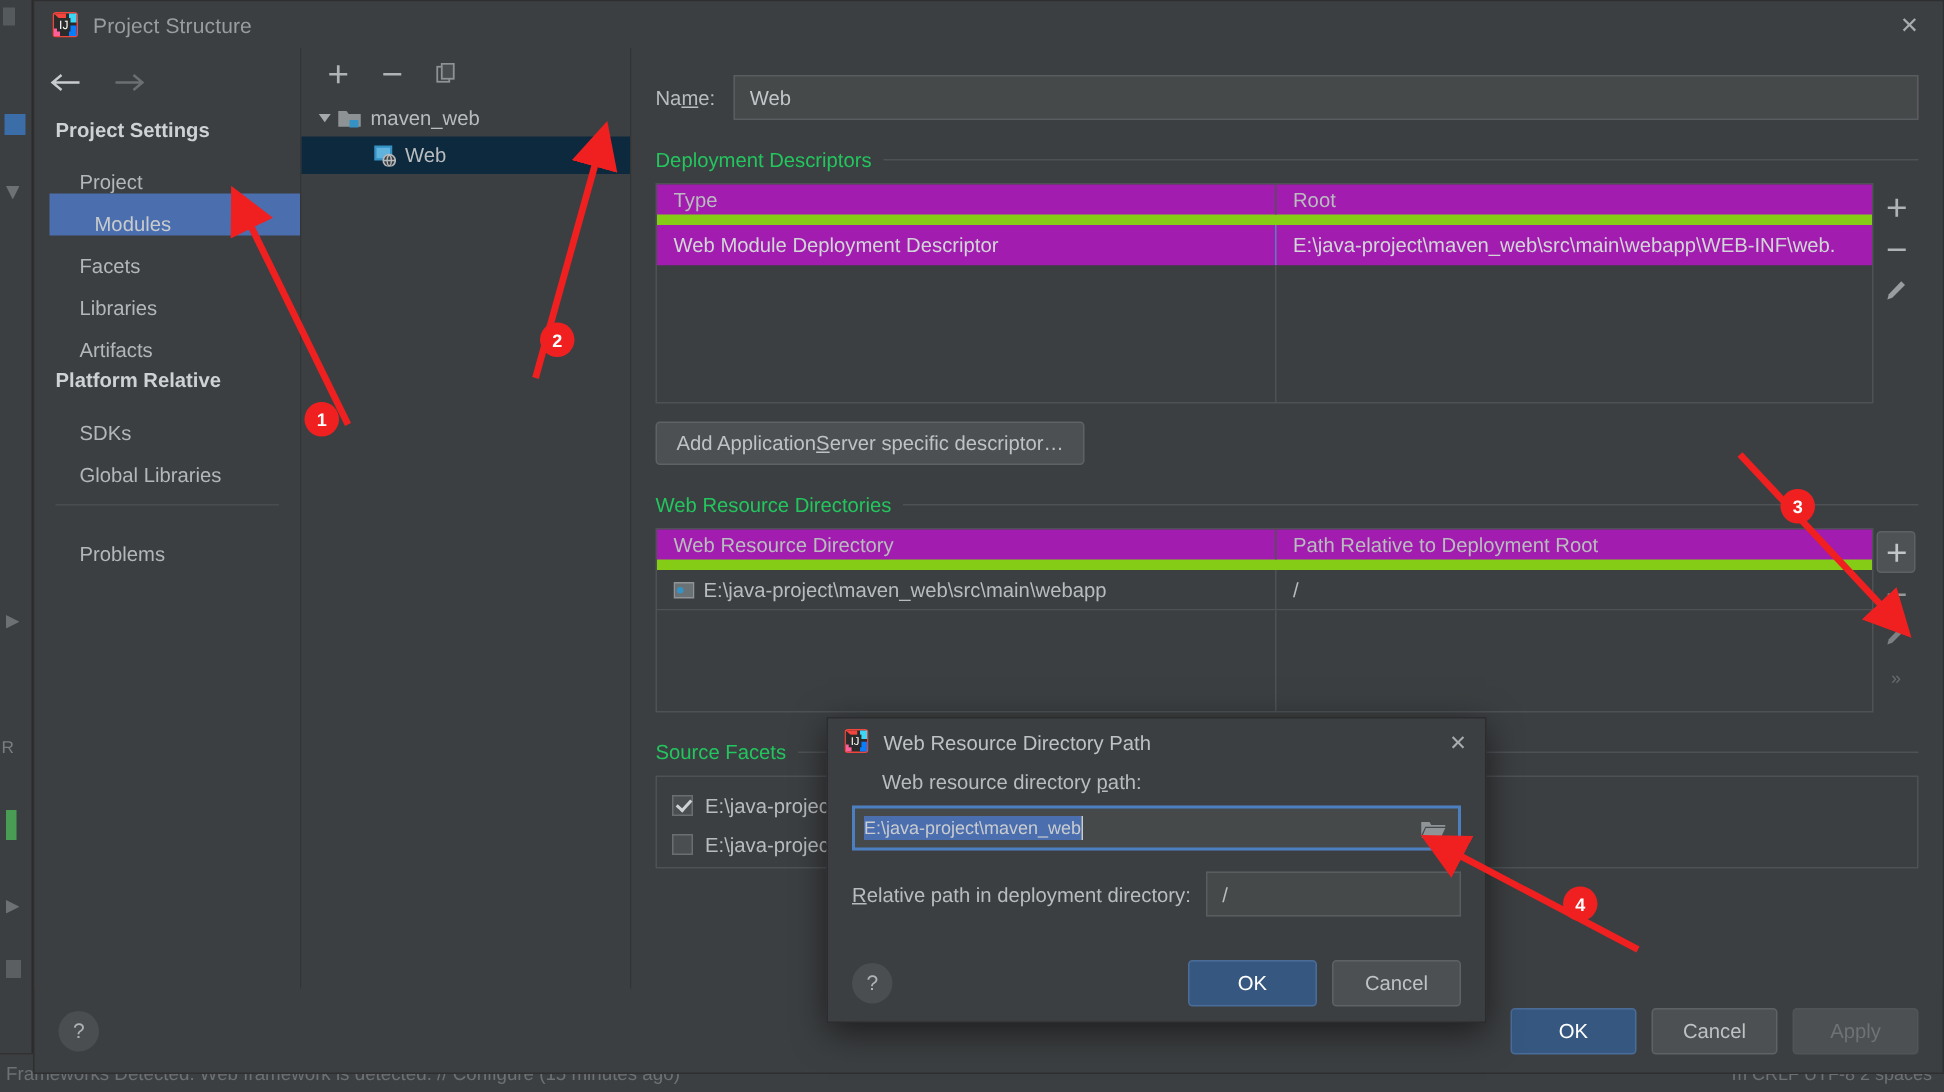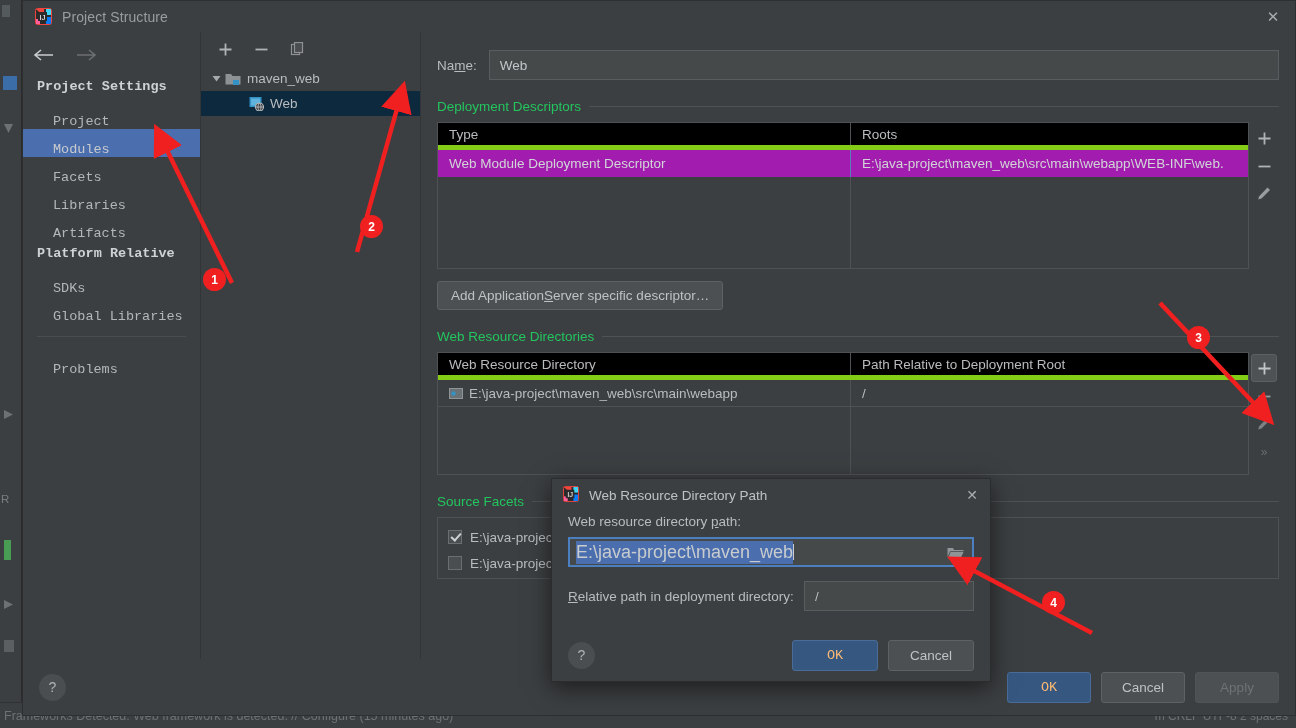--- a/index.html
+++ b/index.html
@@ -47,35 +47,35 @@
     position: absolute; right: 0; top: 0; width: 44px; height: 31px;
     display: flex; align-items: center; justify-content: center;
     color: #a9acae; font-size: 15px;
   }
   .dlg-body { flex: 1 1 auto; display: flex; min-height: 0; }
 
   
   .sidebar {
     width: 178px; flex: 0 0 178px; background: #3c3f41;
     border-right: 1px solid #323436;
-    display: flex; flex-direction: column; padding-top: 4px; font-family: Liberation Mono, monospace;
+    display: flex; flex-direction: column; padding-top: 4px;
   }
   .nav-arrows { height: 38px; display: flex; align-items: center; padding-left: 7px; gap: 18px;}
   .arrow { width: 26px; height: 22px; display:flex; align-items:center; justify-content:center; font-size: 19px; line-height: 1;}
   .arrow.back { color: #c9ccce; }
   .arrow.fwd { color: #6c6f71; }
   .nav-section {
     font-weight: bold; color: #cfd2d4; font-size: 13.5px;
     padding: 5px 0 7px 14px;
   }
   .nav-item {
     height: 28px; display: flex; align-items: flex-end;
     padding-left: 30px; color: #b4b7b9; font-size: 13.5px;
   }
-  .nav-item.selected { background: #4b6eaf; color: #c8cbcd; }
+  .nav-item.selected { background: #4b6eaf; color: #c8cbcd; margin-left: 10px; }
   .nav-sep { height:1px; background:#4a4d4f; margin: 12px 14px 12px 14px; }
 
   
   .treepane {
     width: 220px; flex: 0 0 220px; background: #3c3f41;
     border-right: 1px solid #323436; display: flex; flex-direction: column;
   }
   .tree-toolbar { height: 34px; display: flex; align-items: center; gap: 16px; padding-left: 14px; }
   .tb-btn { width: 20px; height: 20px; display: flex; align-items: center; justify-content: center; }
   .tree-rows { flex: 1 1 auto; }
@@ -91,38 +91,38 @@
   .name-label { font-size: 13.5px; color: #b9bcbe; }
   .name-input {
     flex: 1 1 auto; height: 30px; background: #45494a; border: 1px solid #5a5d5f;
     color: #c3c6c8; font-size: 13.5px; display:flex; align-items:center; padding: 0 10px;
   }
   .grouplabel { display: flex; align-items: center; gap: 8px; margin-top: 19px; color: #22c55e; font-size: 13.5px;}
   .grouplabel .rule { flex: 1 1 auto; height: 1px; background: #4e5254; }
 
   .table-wrap { display: flex; margin-top: 8px; }
   .tbl { flex: 1 1 auto; border: 1px solid #4e5254; background: #3c3f41; min-width: 0;}
-  .tbl-head { display: flex; height: 27px; background: #000000; border-bottom: 5px solid #84cc16;}
+  .tbl-head { display: flex; height: 27px; background: #a21caf; border-bottom: 7px solid #84cc16;}
   .tbl-head .th { font-size: 13.5px; color: #b9bcbe; display: flex; align-items: center; padding-left: 11px; }
   .tbl-row { display: flex; height: 27px; font-size: 13.5px; color: #b9bcbe; }
   .tbl-row.selected { background: #a21caf; color: #d2d5d7; }
   .tbl-row .td { display: flex; align-items: center; padding-left: 11px; overflow: hidden; white-space: nowrap; }
   .vdiv { width: 1px; background: #4e5254; }
   .tbl-blank { background: #3c3f41; }
   .side-tools { width: 30px; flex: 0 0 30px; display: flex; flex-direction: column; align-items: center; padding-top: 2px; }
   .st-btn { width: 26px; height: 28px; display: flex; align-items: center; justify-content: center; color: #9a9d9f; }
   .st-btn.hl { background:#4e5254; border:1px solid #5e6163; border-radius:3px; }
   .st-btn.dim { color: #6a6d6f; }
 
   .btn {
     background: #4c5052; border: 1px solid #5e6264; border-radius: 3px;
     color: #bfc2c4; font-size: 13.5px; height: 29px; padding: 0 13px;
     display: inline-flex; align-items: center;
   }
-  .btn.primary { background: #365880; border-color: #4a6c99; color: #fdba74; font-family: Liberation Mono, monospace; }
+  .btn.primary { background: #365880; border-color: #4a6c99; color: #ffffff; }
   .btn.disabled { color: #6f7274; border-color: #505456; }
   .u { text-decoration: underline; }
 
   .addsrv { margin-top: 12px; }
 
   .srcrow { display:flex; align-items:center; height: 26px; font-size: 13.5px; color:#b9bcbe; padding-left: 10px; gap: 8px;}
   .cb { width: 14px; height: 14px; border: 1px solid #6b6e70; background: #4a4e50; position: relative; flex:0 0 14px;}
   .cb.checked::after {
     content: ""; position: absolute; left: 4px; top: 0px; width: 4px; height: 8px;
     border: solid #cfd2d4; border-width: 0 2px 2px 0; transform: rotate(42deg);
@@ -144,27 +144,27 @@
   .modal {
     position: absolute; left: 551px; top: 478px; width: 440px; height: 204px;
     background: #3c3f41; border: 1px solid #2a2c2e;
     box-shadow: 0 6px 22px rgba(0,0,0,.55);
     display: flex; flex-direction: column;
   }
   .modal-title { height: 33px; display: flex; align-items: center; padding-left: 11px; position: relative; }
   .modal-title .t { color: #bfc2c4; font-size: 13.5px; margin-left: 10px;}
   .modal-close { position: absolute; right: 10px; top: 8px; color: #a9acae; font-size: 14px; width:16px; height:16px; display:flex; align-items:center; justify-content:center;}
   .modal-body { padding: 2px 16px 0 16px; }
-  .mlabel { font-size: 13.5px; color: #b9bcbe; }
+  .mlabel { font-size: 13.5px; color: #b9bcbe; margin-left: 20px; }
   .path-field {
     margin-top: 8px; height: 30px; background: #45494a;
     border: 2px solid #4b7fc0; display: flex; align-items: center;
     padding: 0 4px 0 6px; position: relative;
   }
-  .path-val { background: #4b6eaf; color: #c9ccce; font-size: 18px; padding: 1px 0; }
+  .path-val { background: #4b6eaf; color: #c9ccce; font-size: 12px; padding: 1px 0; }
   .caret { width: 1px; height: 16px; background: #c9ccce; margin-left: 0px;}
   .browse-icon { position: absolute; right: 8px; top: 6px; width: 17px; height: 15px;}
   .mrow2 { display: flex; align-items: center; margin-top: 14px; gap: 10px; justify-content: space-between; }
   .mrow2 .lbl { font-size: 13.5px; color: #b9bcbe; flex: 0 0 auto;}
   .mini-input {
     flex: 1 1 auto; height: 30px; background: #45494a; border: 1px solid #5a5d5f;
     color: #b9bcbe; font-size: 13.5px; display: flex; align-items: center; padding-left: 10px;
   }
   .modal-footer { margin-top: auto; height: 52px; display: flex; align-items: center; padding: 0 16px; position: relative; }
   .modal-footer .footer-right { right: 16px; }
@@ -330,21 +330,21 @@
         <div class="grouplabel">
           <span>Deployment Descriptors</span>
           <span class="rule"></span>
         </div>
 
         <div class="table-wrap">
           <div class="tbl" style="height:147px; display:flex; flex-direction:column;">
             <div class="tbl-head">
               <span class="th" style="width:412px; flex:0 0 412px;">Type</span>
               <span class="vdiv"></span>
-              <span class="th" style="flex:1 1 auto;">Roots</span>
+              <span class="th" style="flex:1 1 auto;">Root</span>
             </div>
             <div class="tbl-row selected">
               <span class="td" style="width:412px; flex:0 0 412px;">Web Module Deployment Descriptor</span>
               <span class="vdiv" style="background:#5b7fbd;"></span>
               <span class="td" style="flex:1 1 auto;">E:\java-project\maven_web\src\main\webapp\WEB-INF\web.</span>
             </div>
             <div class="tbl-blank" style="flex:1 1 auto; display:flex;">
               <span style="width:412px; flex:0 0 412px;"></span>
               <span class="vdiv"></span>
               <span style="flex:1 1 auto;"></span>

